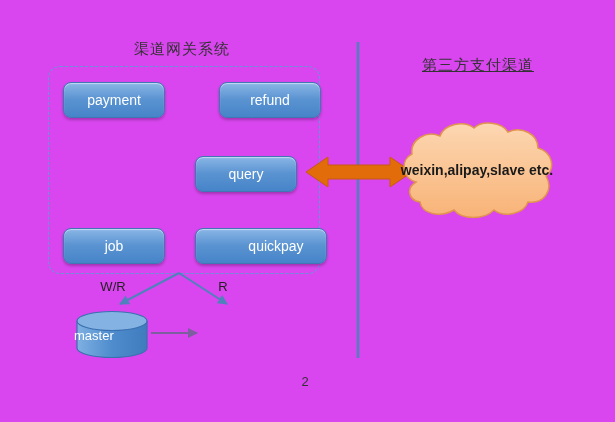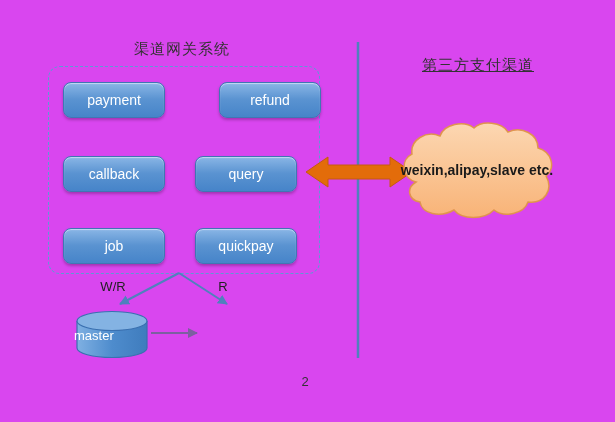--- a/index.html
+++ b/index.html
@@ -22,21 +22,21 @@
     background:linear-gradient(180deg,#8ab6e6 0%,#5a93d1 48%,#4684c9 100%);
     border:1px solid #4175b4;
     box-shadow:0 2px 3px rgba(0,0,0,0.25), inset 0 1px 1px rgba(255,255,255,0.5);
     color:#ffffff;font-size:14px;display:flex;align-items:center;justify-content:center;
   }
   .m-payment{left:63px;top:82px;}
   .m-refund{left:195px;top:82px;margin-left:24px;}
   .m-callback{left:63px;top:156px;}
   .m-query{left:195px;top:156px;}
   .m-job{left:63px;top:228px;}
-  .m-quickpay{left:195px;top:228px;}
+  .m-quickpay{left:195px;top:228px;padding-left:30px;}
   .overlay-svg{position:absolute;left:0;top:0;width:615px;height:422px;pointer-events:none;}
   .cloud-wrap{position:absolute;left:398px;top:120px;width:158px;height:100px;}
   .cloud-text{
     position:absolute;left:0;top:0;width:158px;height:100px;
     display:flex;align-items:center;justify-content:center;
     font-size:14px;font-weight:600;color:#1a1a1a;line-height:17px;
   }
   .edge-label{position:absolute;font-size:13px;color:#222222;text-align:center;}
   .lbl-wr{left:92px;top:279px;width:42px;}
   .lbl-r{left:212px;top:279px;width:22px;}
@@ -57,21 +57,20 @@
 
 <div class="canvas">
 
   <div class="title title-left">渠道网关系统</div>
   <div class="title title-right">第三方支付渠道</div>
 
   <div class="dashed-box"></div>
 
   <div class="module m-payment">payment</div>
   <div class="module m-refund">refund</div>
-  <div class="module m-callback">callback</div>
   <div class="module m-query">query</div>
   <div class="module m-job">job</div>
   <div class="module m-quickpay">quickpay</div>
 
   <svg class="overlay-svg" viewBox="0 0 615 422">
     <defs>
       <marker id="ah-blue" markerUnits="userSpaceOnUse" markerWidth="12" markerHeight="12" refX="9" refY="5" orient="auto">
         <path d="M0,0 L10,5 L0,10 Z" fill="#4f81bd"></path>
       </marker>
       <marker id="ah-purple" markerUnits="userSpaceOnUse" markerWidth="12" markerHeight="12" refX="9" refY="5" orient="auto">

